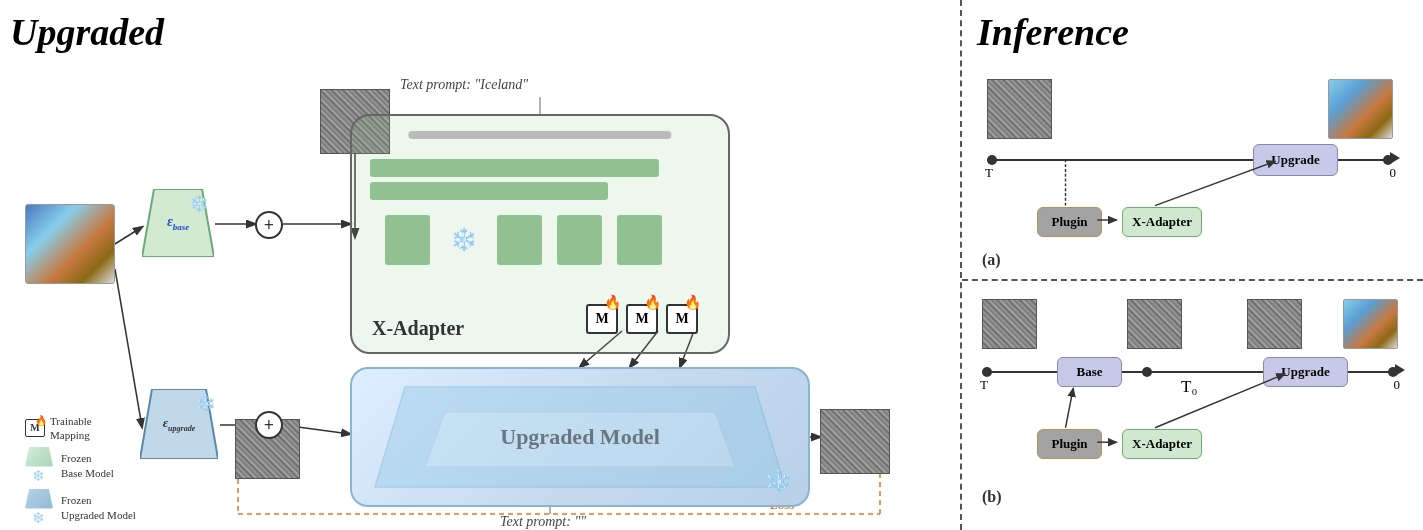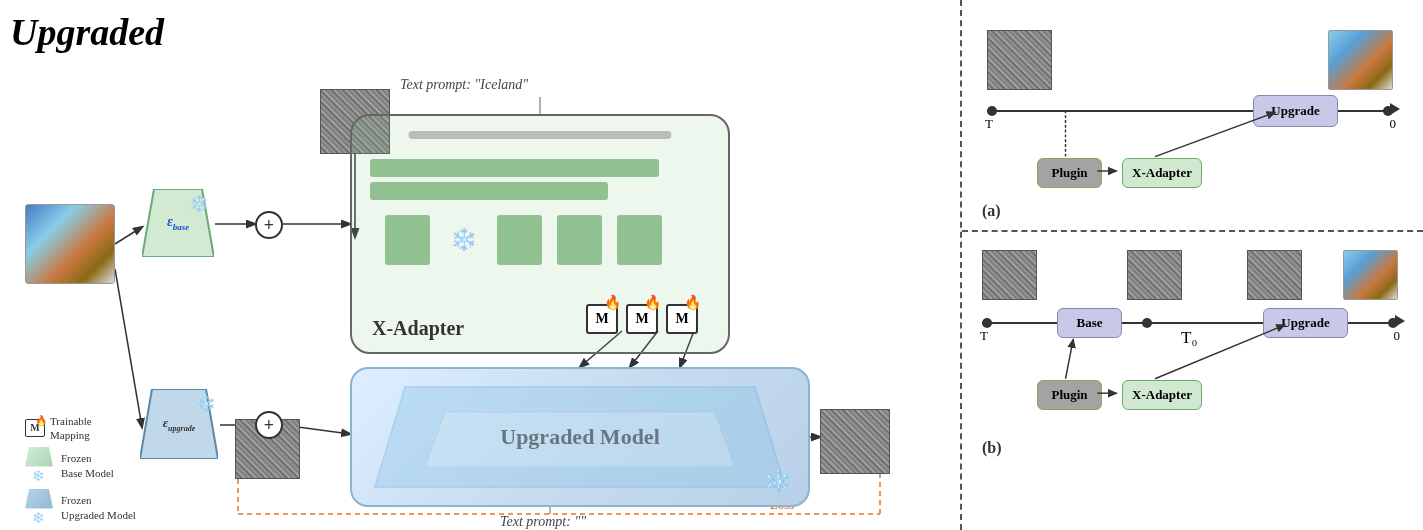--- a/index.html
+++ b/index.html
@@ -537,20 +537,21 @@
             <span style="font-size:10px;color:#4a9fd4;">❄️</span>
           </div>
           <span style="font-size:11px;line-height:1.3;margin-left:3px;">Frozen<br>Upgraded Model</span>
         </div>
       </div>
 
     </div>
   </div>
 
   <div class="inference-section">
+    <div class="section-title">Inference</div>
 
     <div style="position:relative;height:220px;">
 
       <div class="inf-noise" style="width:65px;height:60px;left:10px;top:20px;"></div>
 
       <div class="inf-color-img" style="width:65px;height:60px;right:15px;top:20px;"></div>
 
       <div style="position:absolute;top:100px;left:10px;right:15px;height:2px;background:#333;"></div>
 
       <div style="position:absolute;top:96px;left:10px;width:10px;height:10px;border-radius:50%;background:#333;"></div>

